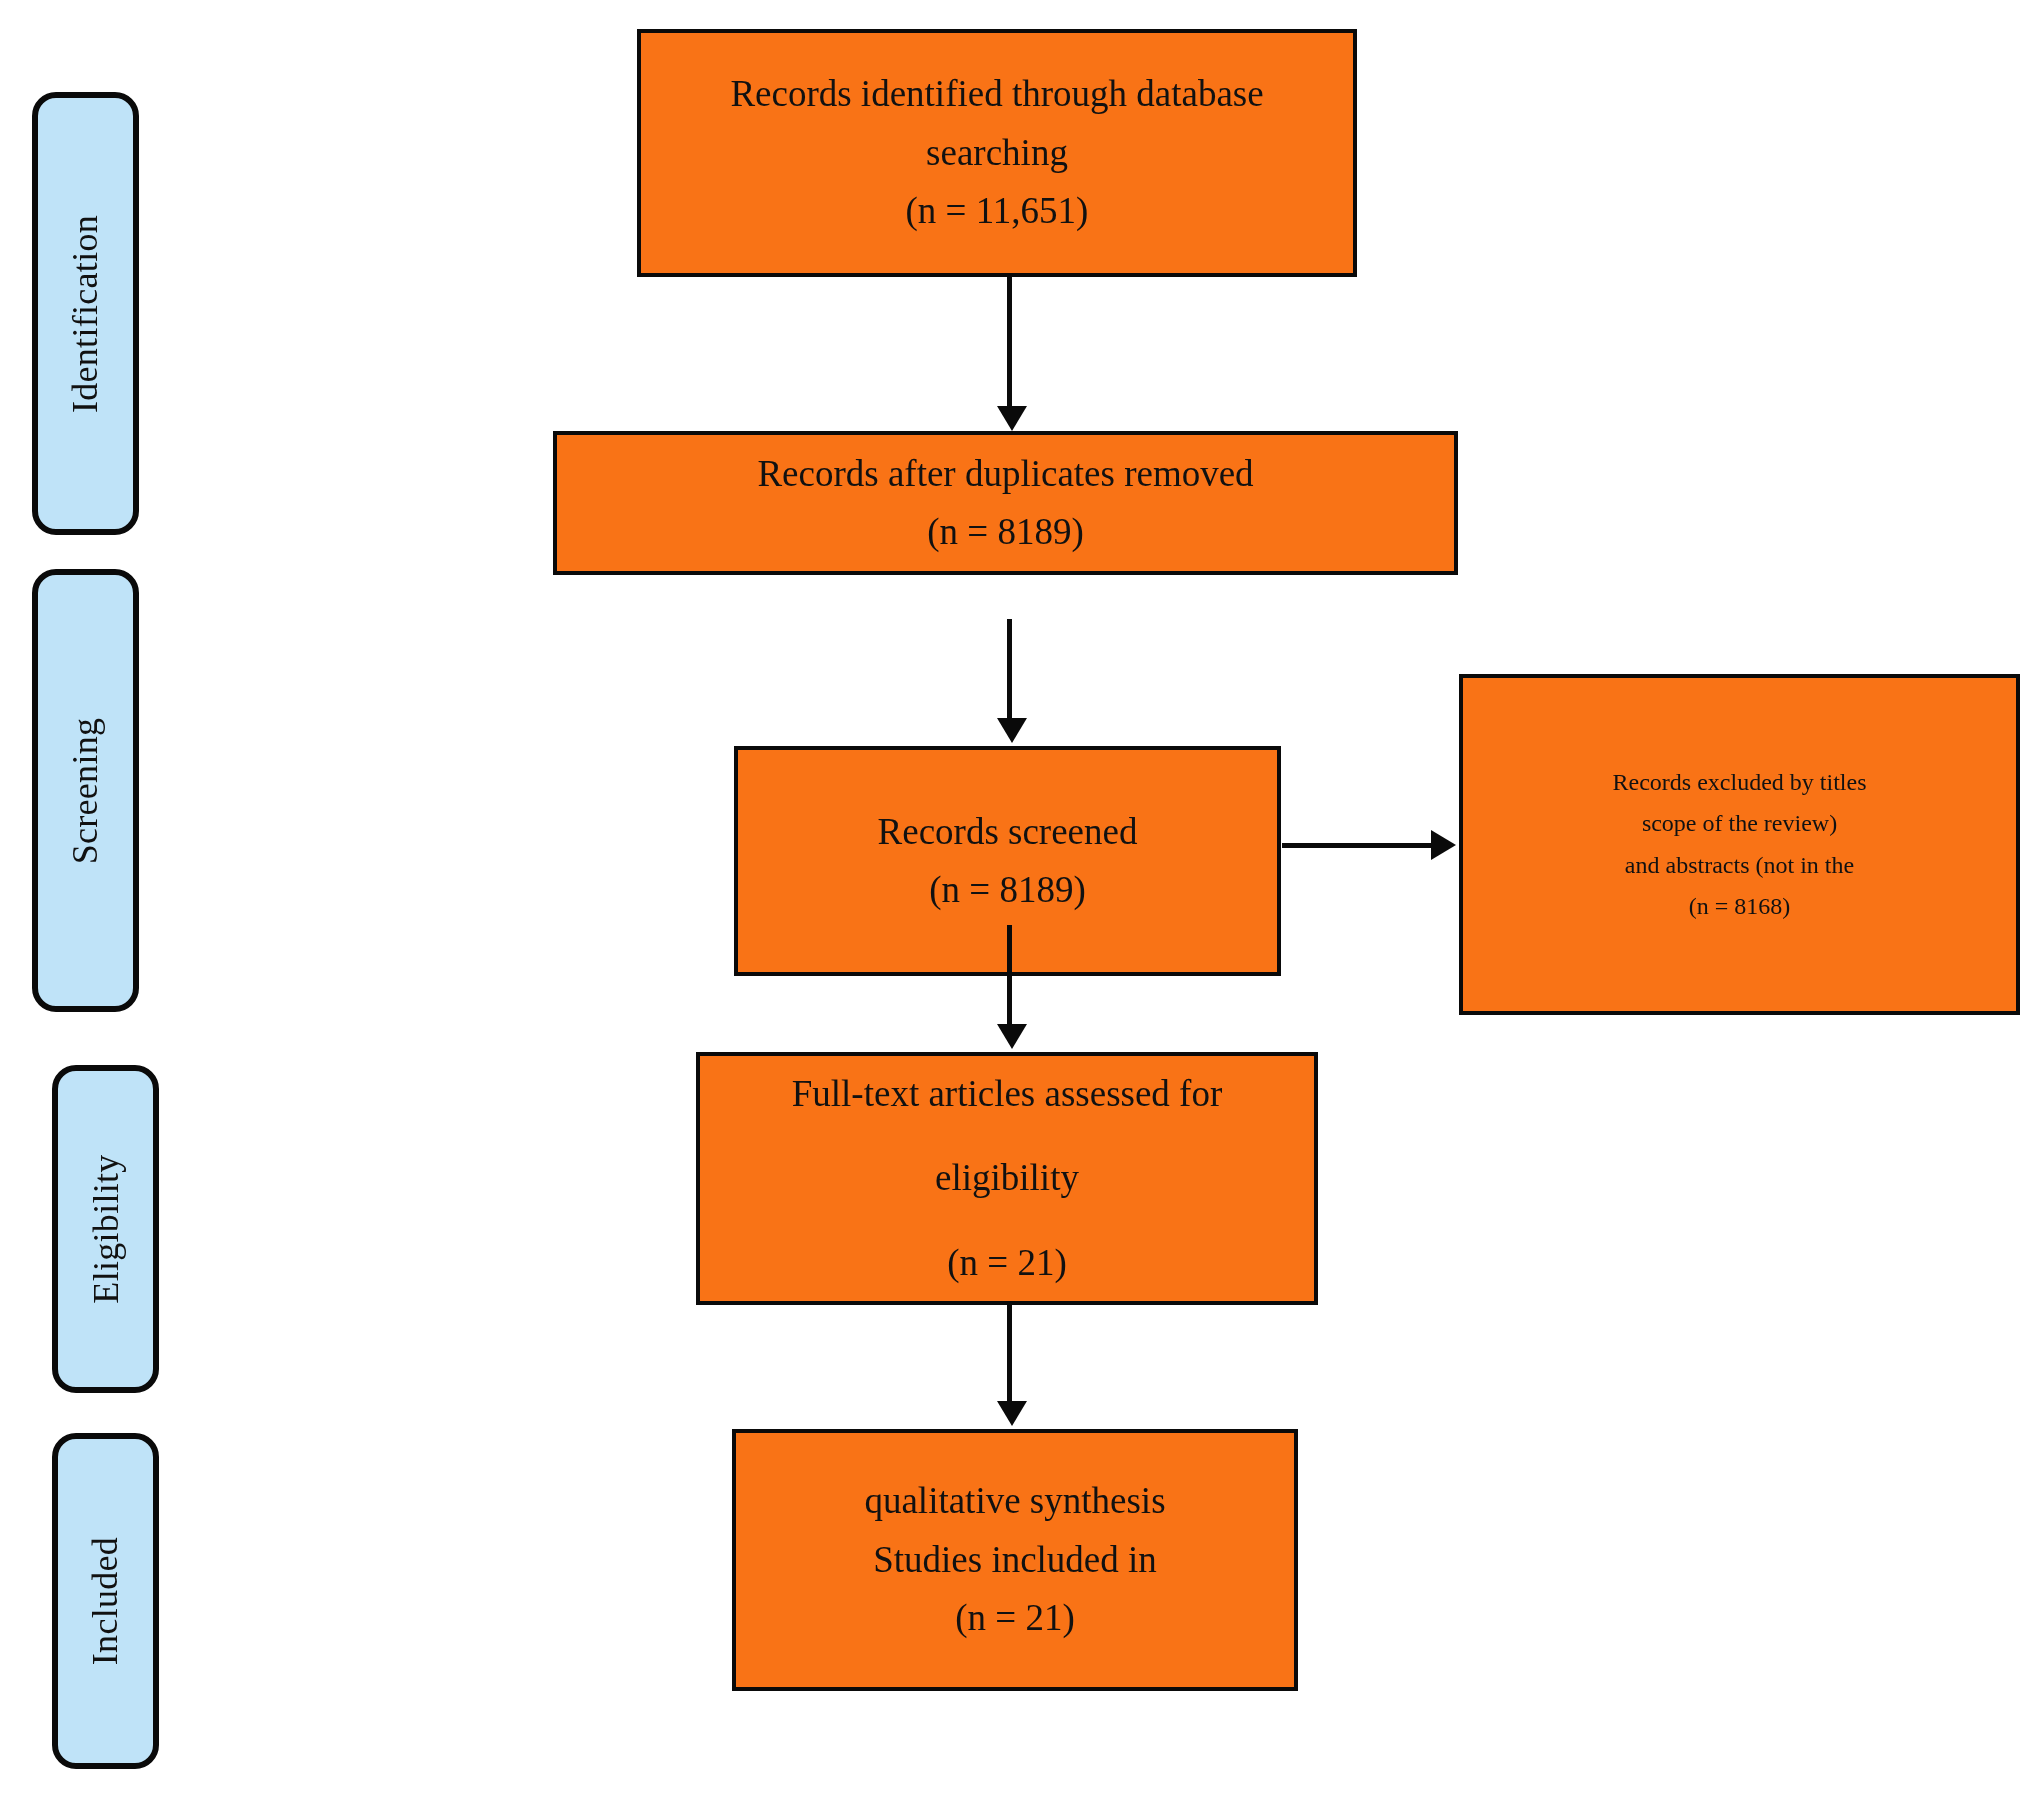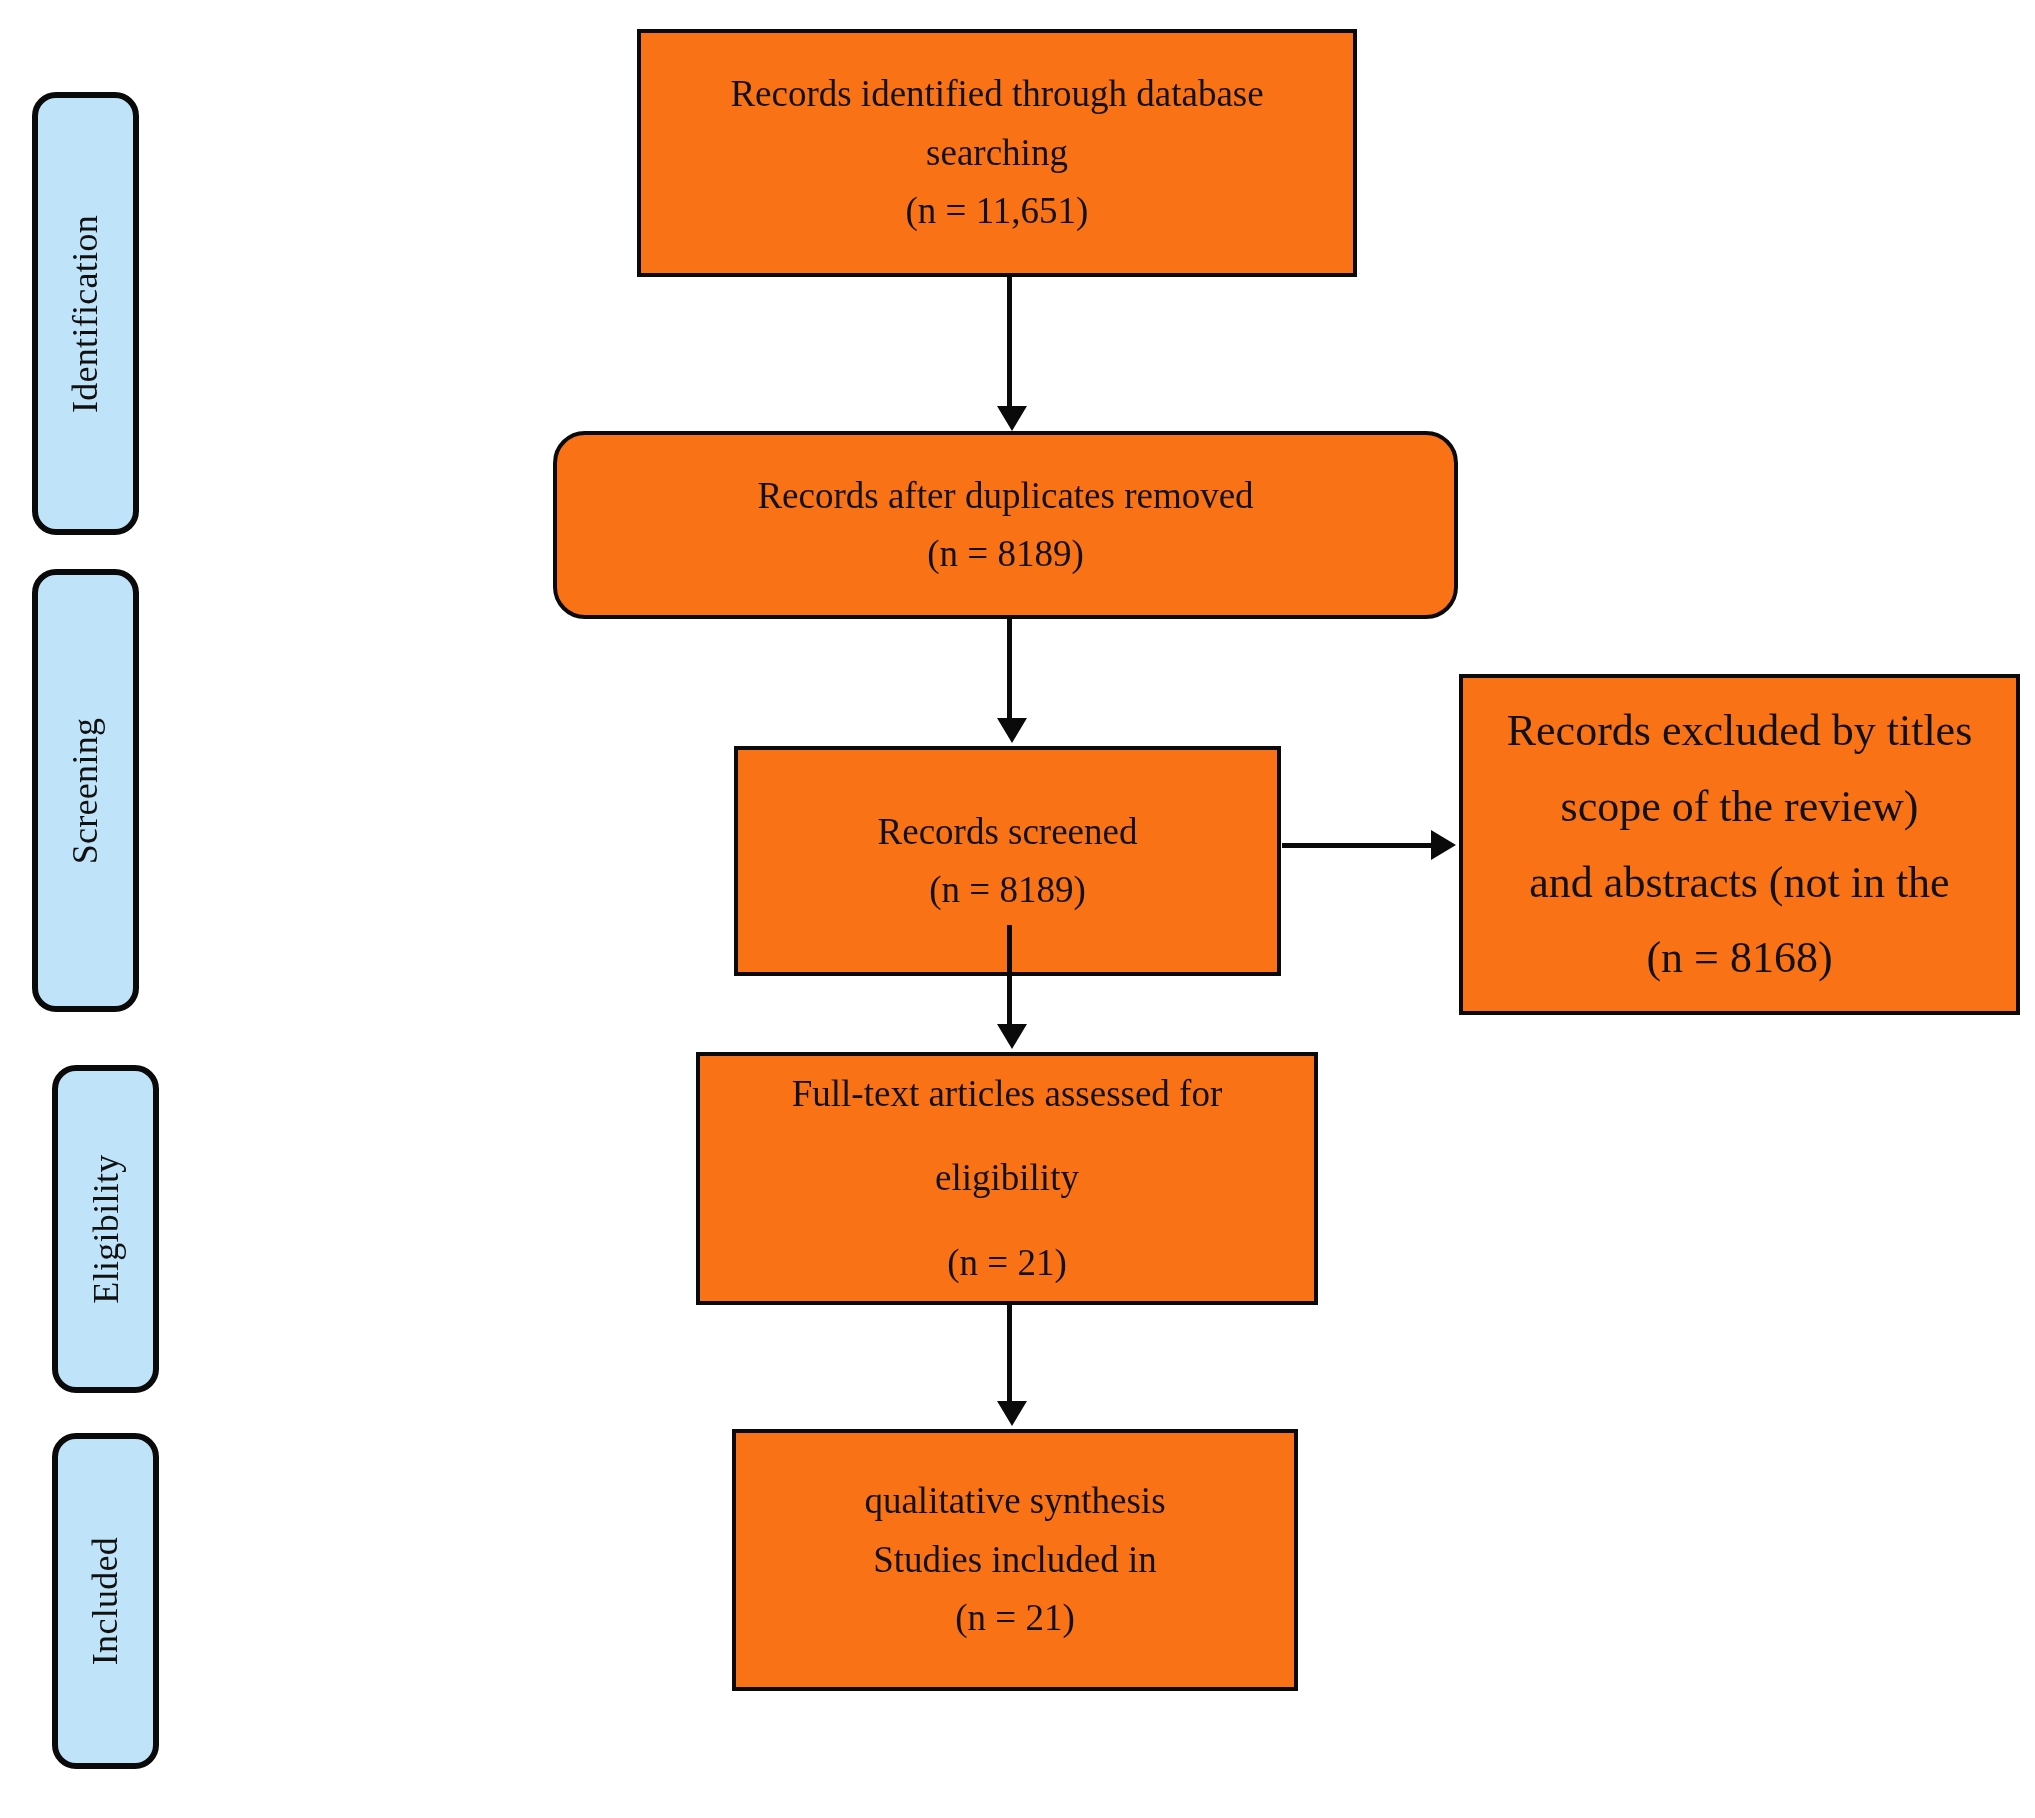--- a/index.html
+++ b/index.html
@@ -60,27 +60,27 @@
     padding: 6.7px 17.3px;
   }
   .flow-box .line {
     font-size: 37px;
     line-height: 1.58;
     white-space: nowrap;
     color: #111111;
   }
 
   #box-identified { left: 637px;  top: 29px;   width: 720px; height: 248px; }
-  #box-duplicates { left: 553px;  top: 431px;  width: 905px; height: 188px; border-radius: 32px; }
+  #box-duplicates { left: 553px;  top: 431px;  width: 905px; height: 144px; }
   #box-screened   { left: 734px; top: 746px; width: 547px;  height: 230px; }
   #box-excluded   { left: 1459px; top: 674px; width: 561px;  height: 341px; }
   #box-fulltext   { left: 696px; top: 1052px; width: 622px;  height: 253px; gap: 26px; }
   #box-included   { left: 732px; top: 1429px; width: 566px;  height: 262px; }
 
-  #box-excluded .line { font-size: 44px; line-height: 1.72; }
+  #box-excluded .line { font-size: 24px; line-height: 1.72; }
 
   
   .conn {
     position: absolute;
     background: #0a0a0a;
   }
   .conn-v { width: 4.7px; }
   .conn-h { height: 4.7px; }
 
   .arrowhead-down {

